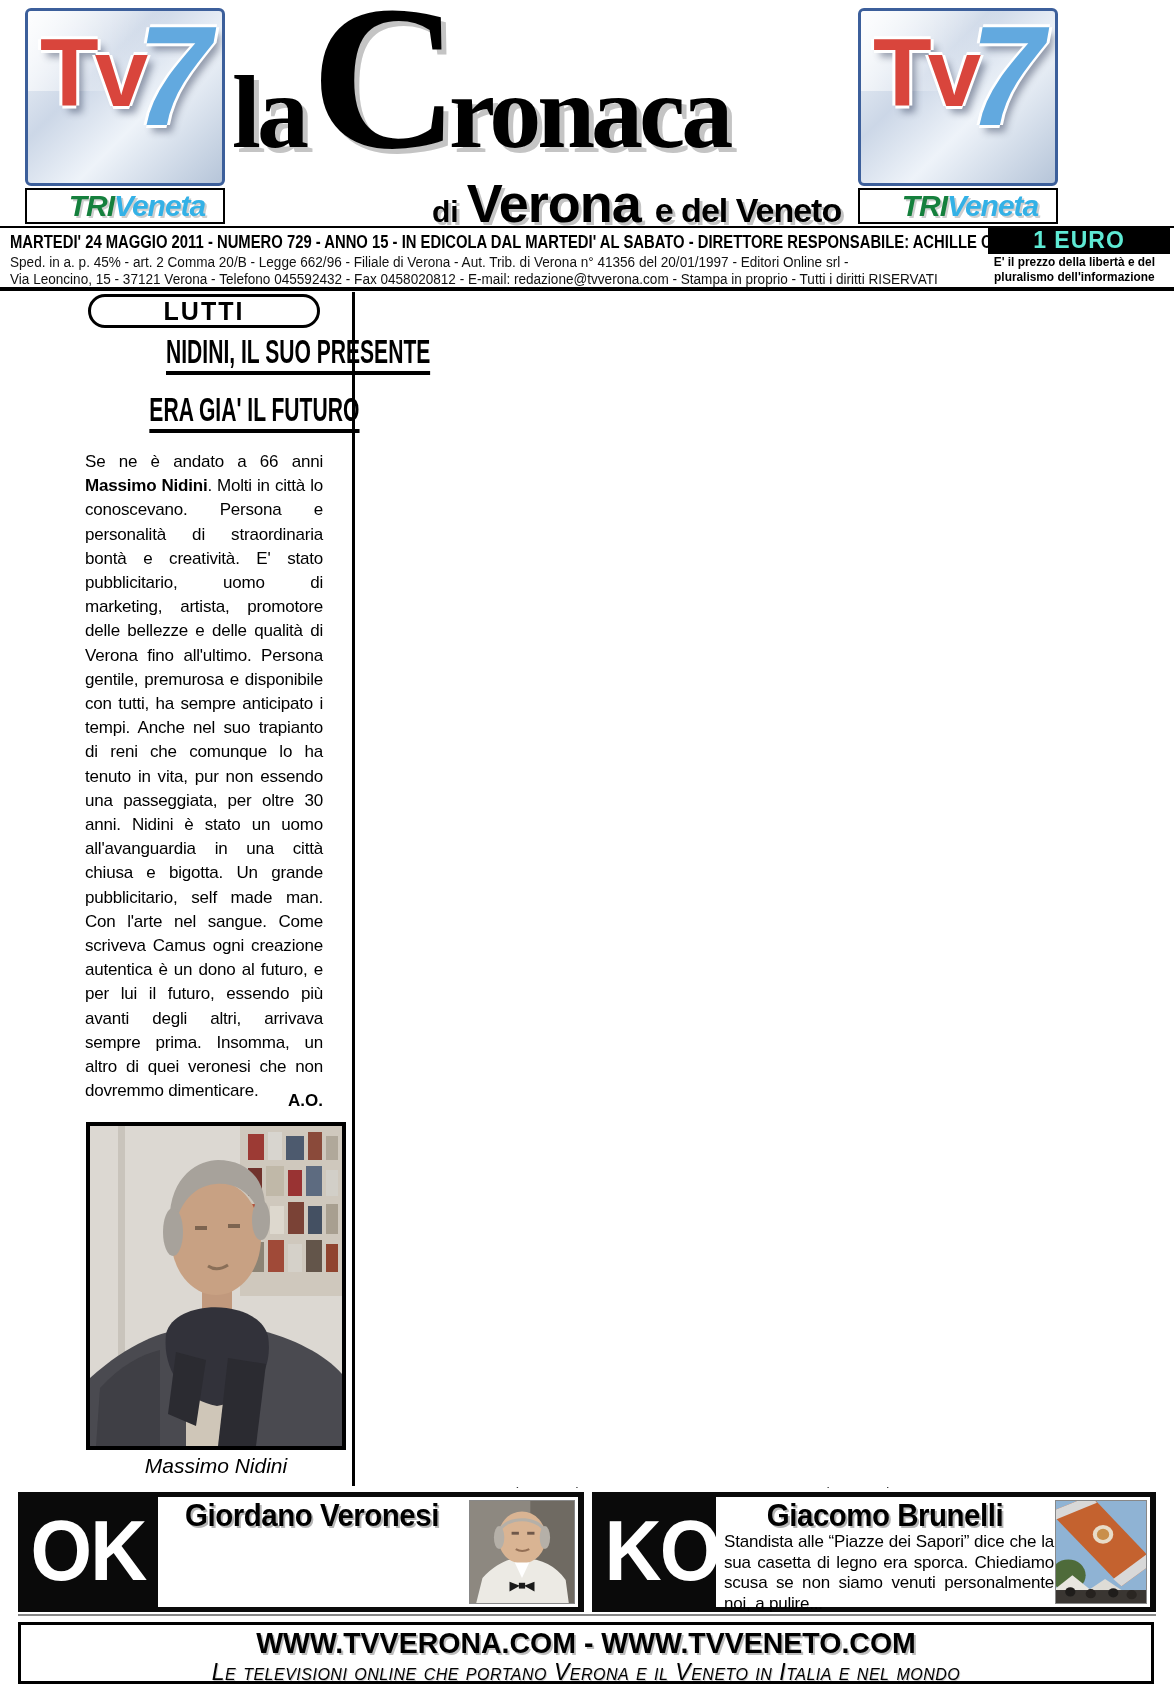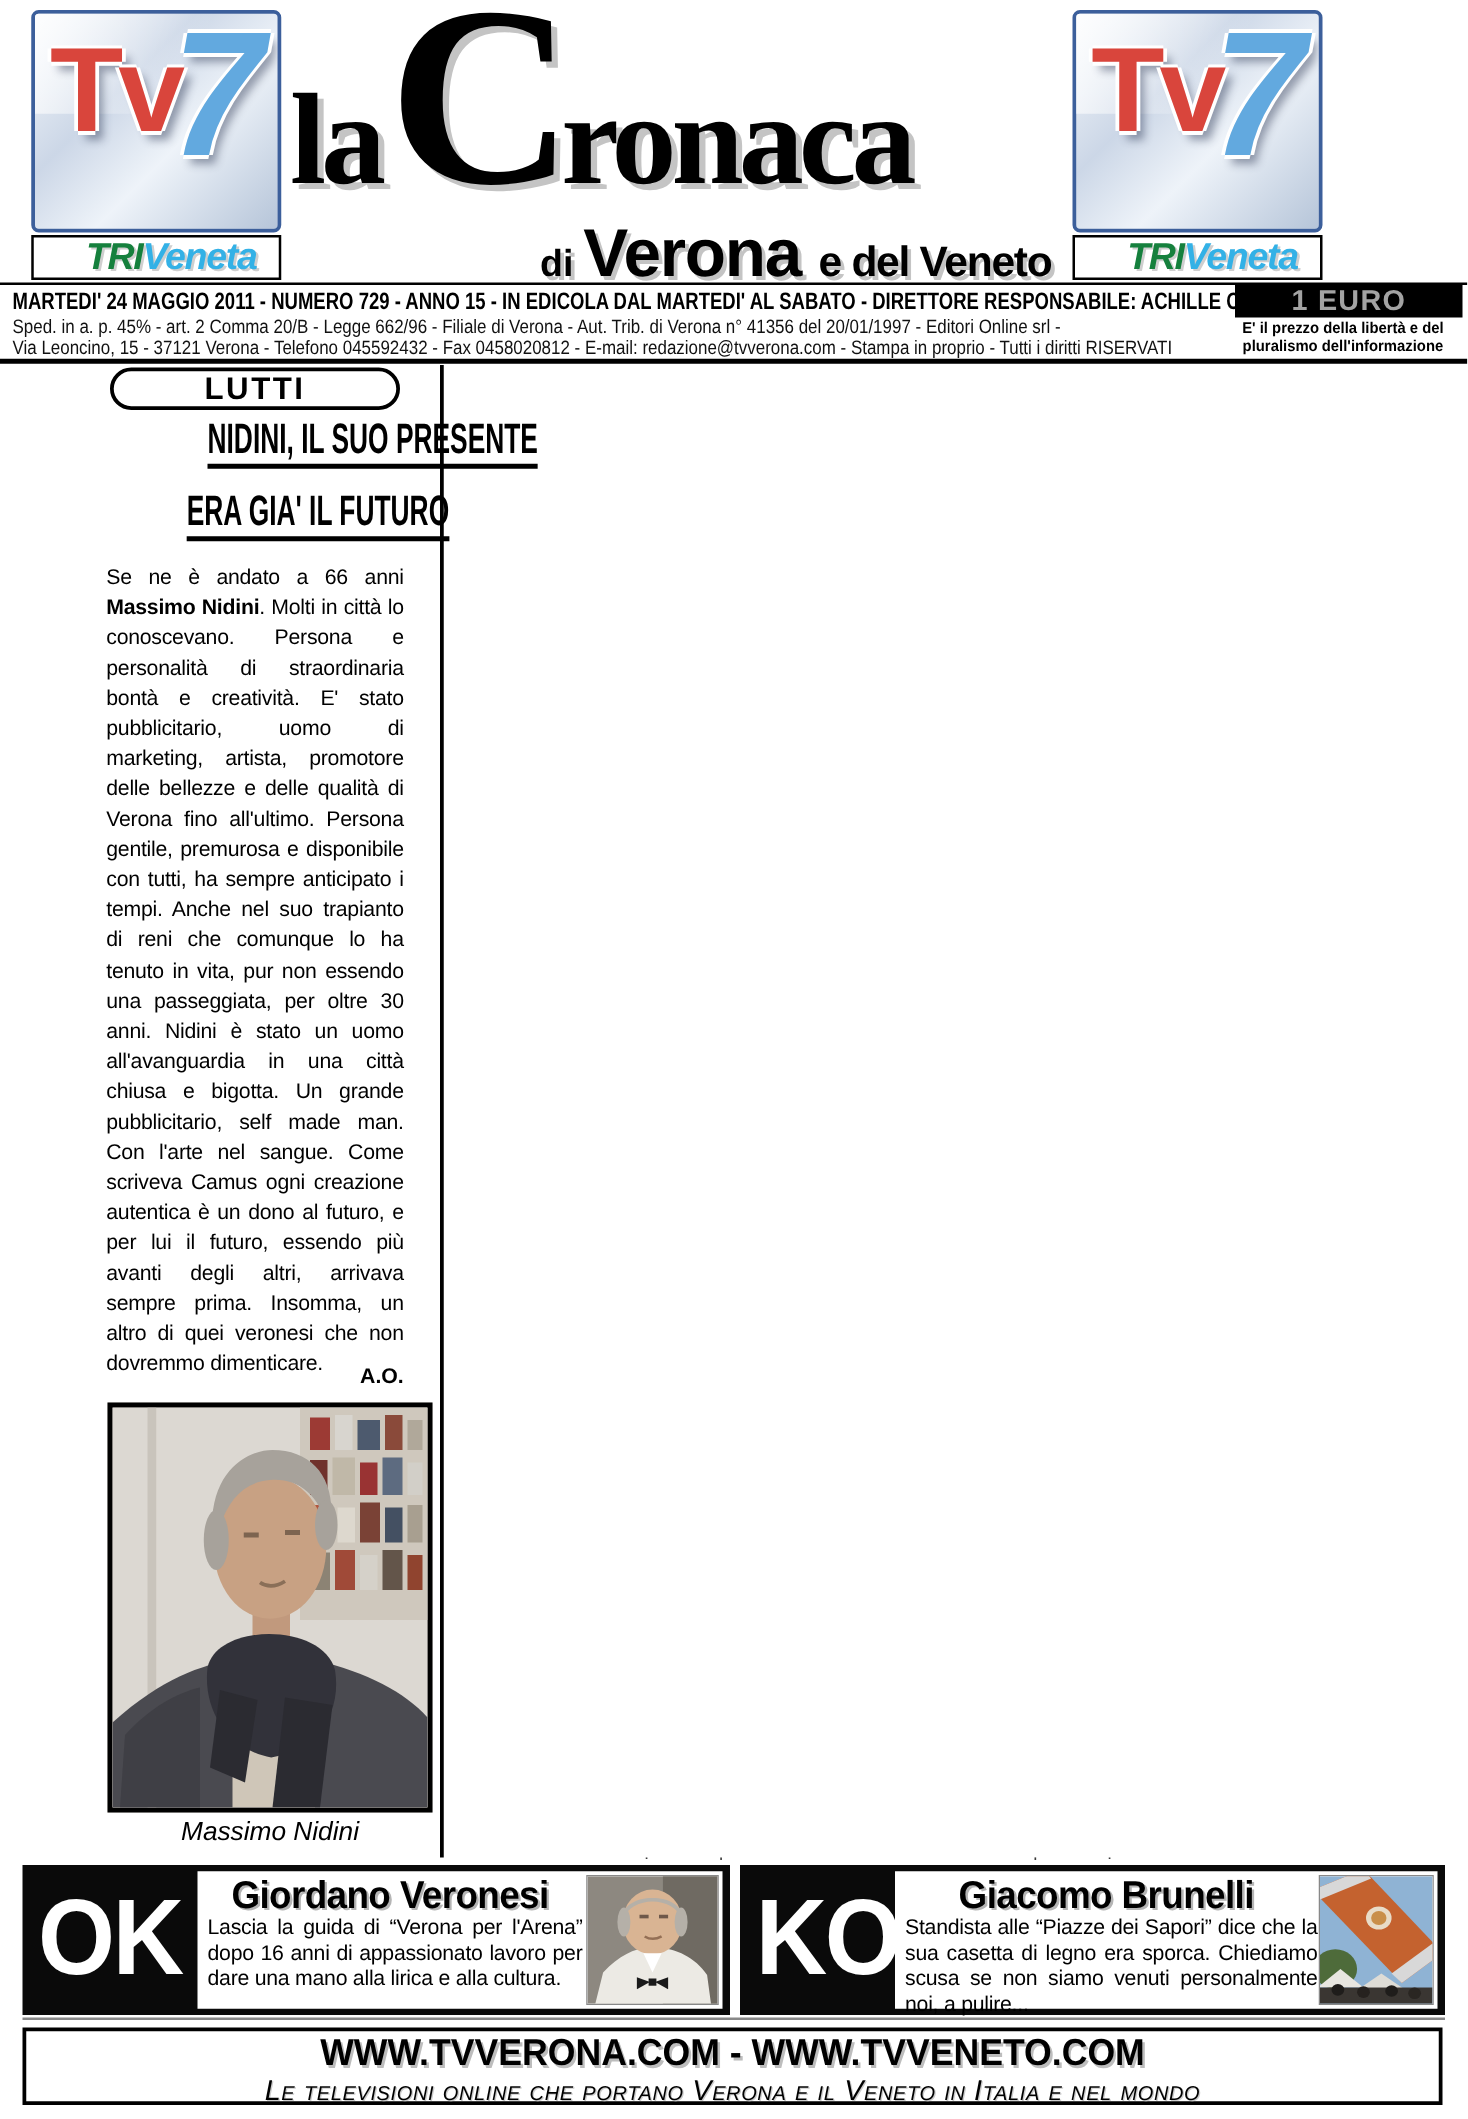--- a/index.html
+++ b/index.html
@@ -38,21 +38,21 @@
   .masthead-sub{position:absolute;left:432px;top:148px;display:flex;align-items:baseline;
             font-weight:bold;white-space:nowrap;text-shadow:3px 3px 0 #c4c4c4;margin-top:24px;}
   .mh-di{font-size:30px;margin-right:8px;}
   .mh-verona{font-size:54px;letter-spacing:-1px;margin-right:14px;}
   .mh-rest{font-size:34px;letter-spacing:-1px;}
 
   
   .rule-thin{position:absolute;left:0;top:226px;width:1174px;height:2px;background:#000;}
   .dateline{position:absolute;left:10px;top:231px;width:1250px;font-weight:bold;font-size:19px;
             transform:scaleX(.78);transform-origin:left top;white-space:nowrap;}
-  .euro{position:absolute;left:988px;top:227px;width:182px;height:27px;background:#000;color:#a3a3a3;
+  .euro{position:absolute;left:988px;top:227px;width:182px;height:27px;background:#000;color:#5eead4;
         font-weight:bold;font-size:23px;text-align:center;line-height:27px;letter-spacing:1px;}
   .infoline1,.infoline2{position:absolute;left:10px;width:1120px;font-size:15.5px;color:#111;
         transform:scaleX(.875);transform-origin:left top;white-space:nowrap;}
   .infoline1{top:253px;}
   .infoline2{top:270px;}
   .pricenote{position:absolute;left:986px;top:255px;width:186px;text-align:center;font-weight:bold;
         font-size:12.5px;line-height:15px;transform:scaleX(.95);transform-origin:left top;}
   .rule-thick{position:absolute;left:0;top:287px;width:1174px;height:4px;background:#000;}
 
   
@@ -217,21 +217,20 @@
 
   <div class="clipped-row">
     <span class="inner">, . i l .  — . l i  g</span>
   </div>
 
   <div class="panel panel-ok">
     <div class="okko-label">OK</div>
     <div class="whitebox wb-ok">
       <div class="okko-textarea ta-ok">
         <div class="okko-name">Giordano Veronesi</div>
-        <div class="okko-body">Lascia la guida di “Verona per l'Arena” dopo 16 anni di appassionato lavoro per dare una mano alla lirica e alla cultura.</div>
       </div>
       <div class="okko-photo ph-ok">
         <svg viewBox="0 0 100 106" preserveAspectRatio="none" xmlns="http://www.w3.org/2000/svg">
           <rect x="0" y="0" width="100" height="106" fill="#8d8880"></rect>
           <rect x="58" y="0" width="42" height="106" fill="#6f6a62"></rect>
           <path d="M6,106 L12,80 C26,64 40,58 50,60 C64,58 82,66 92,82 L95,106 Z" fill="#eceae4"></path>
           <ellipse cx="50" cy="38" rx="23" ry="27" fill="#d9b493"></ellipse>
           <path d="M27,36 C25,12 75,12 73,36 C66,16 34,16 27,36 Z" fill="#b5b0a8"></path>
           <ellipse cx="28" cy="38" rx="5" ry="12" fill="#b5b0a8"></ellipse>
           <ellipse cx="72" cy="38" rx="5" ry="12" fill="#b5b0a8"></ellipse>

